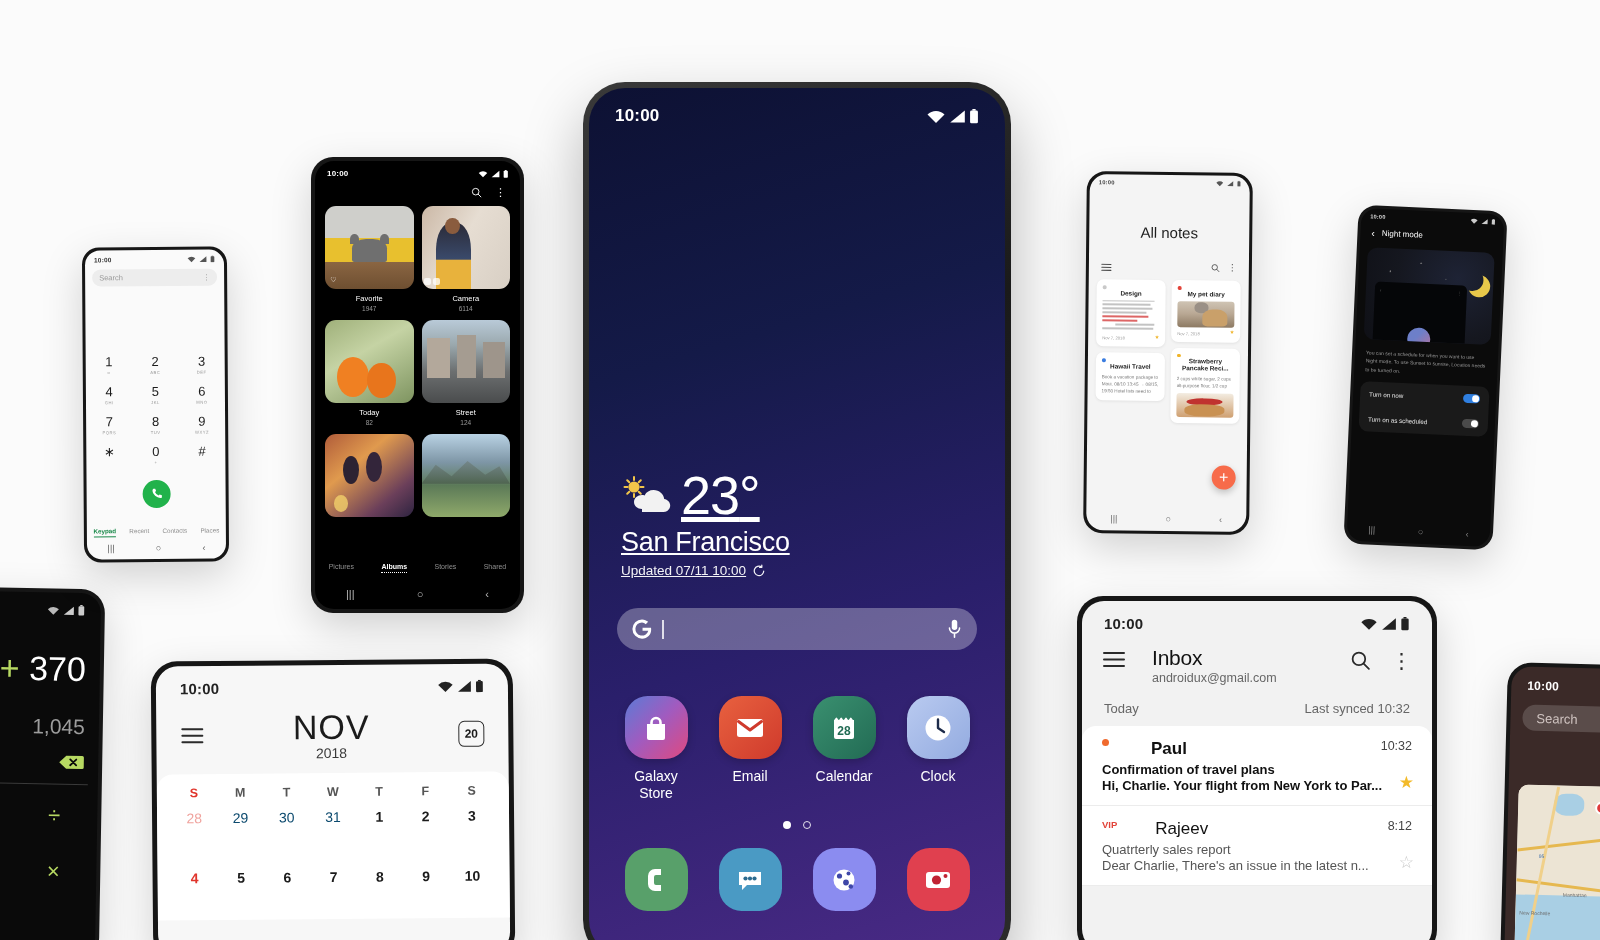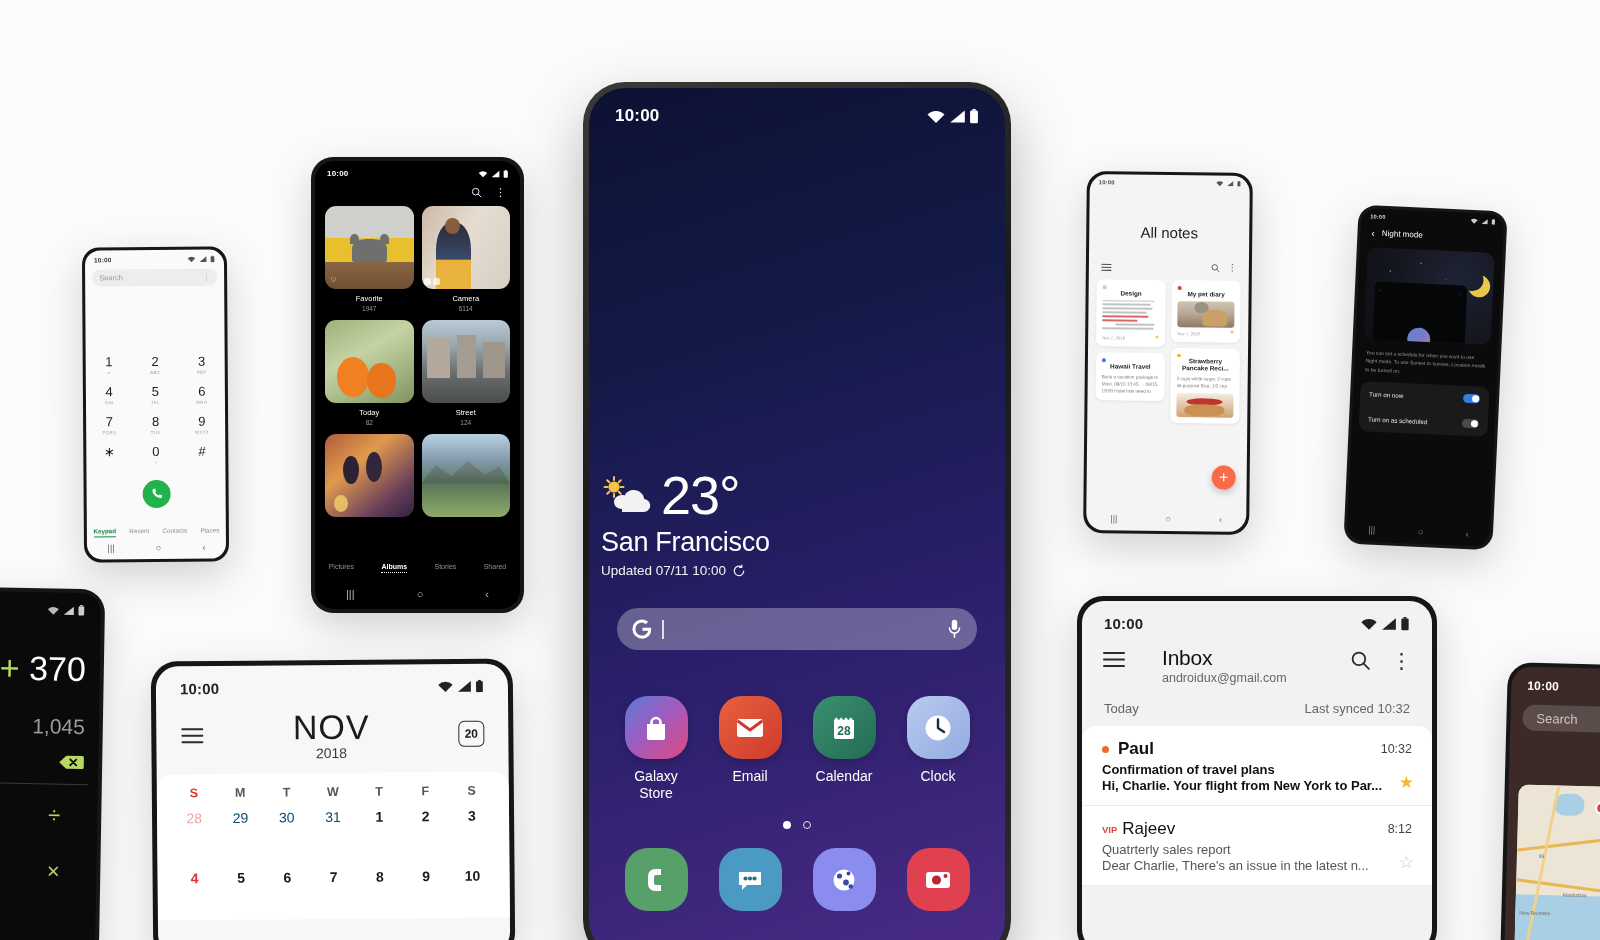--- a/index.html
+++ b/index.html
@@ -23,21 +23,21 @@
             align-items:center; justify-content:space-around; }
   .navbar span { opacity:.85; }
 
   
   #mainPhone { left:583px; top:82px; width:428px; height:880px; border-radius:42px;
                background:linear-gradient(150deg,#3a3a3a,#1a1a1a 40%,#2b2b2b);
                box-shadow:0 26px 60px rgba(0,0,0,.28); }
   #mainPhone .screen { inset:6px; border-radius:36px;
      background:linear-gradient(163deg,#0d1133 0%,#141a48 30%,#2a1f6b 62%,#4a2a86 100%); }
   #mainPhone .sb { padding:18px 26px 0 26px; color:#fff; font-size:17px; }
-  .weather { position:absolute; left:12px; top:380px; color:#fff; }
+  .weather { position:absolute; left:32px; top:380px; color:#fff;text-decoration:underline; }
   .wrow { display:flex; align-items:center; gap:6px; }
   .wtemp { font-size:54px; font-weight:300; line-height:1; letter-spacing:-1px; }
   .wcity { font-size:27px; font-weight:400; margin-top:5px; letter-spacing:-.3px; }
   .wupd { font-size:13.5px; margin-top:5px; display:flex; align-items:center; gap:6px; opacity:.95; }
   .gbar { position:absolute; left:28px; right:28px; top:520px; height:42px;
           border-radius:21px; background:rgba(255,255,255,.30);
           display:flex; align-items:center; padding:0 14px; justify-content:space-between; }
   .gbar .caret { width:1.5px; height:19px; background:rgba(255,255,255,.8); margin-left:9px; }
   .apps { position:absolute; left:20px; right:20px; top:608px;
           display:grid; grid-template-columns:repeat(4,1fr); }
@@ -143,29 +143,29 @@
   .tgl i { position:absolute; top:1px; width:7px; height:7px; border-radius:50%; background:#fff; }
   .tgl.on i { right:1px; }
   .tgl.off i { right:1px; }
   #night .navbar { height:24px; color:#9a9a9a; font-size:9px; }
 
   
   #email { left:1077px; top:596px; width:360px; height:360px; border-radius:26px; }
   #email .screen { inset:5px; border-radius:22px; background:#f2f2f2; }
   #email .sb { padding:14px 22px 0 22px; color:#222; font-size:15px; }
   .ehdr { display:flex; align-items:flex-start; padding:14px 20px 0 20px; }
-  .ehdr .mid { flex:1; margin-left:36px; }
+  .ehdr .mid { flex:1; margin-left:26px; }
   .ehdr .ttl { font-size:21px; color:#111; letter-spacing:-.2px; }
   .ehdr .sub { font-size:12.5px; color:#676767; margin-top:1px; }
   .ehdr .acts { display:flex; gap:20px; align-items:center; color:#333; margin-top:4px; }
   .emeta { display:flex; justify-content:space-between; padding:16px 22px 10px 22px;
            font-size:13px; color:#666; }
   .elist { background:#fff; border-radius:14px 14px 0 0; padding:0 0 0 0; }
   .erow { padding:13px 20px 12px 20px; border-bottom:1px solid #ececec; position:relative; }
-  .erow .top { display:flex; align-items:center; }
+  .erow .top { display:flex; align-items:flex-start;gap:33px; }
   .erow .dotm { width:7px; height:7px; border-radius:50%; background:#f06a2e; margin-right:9px; }
   .erow .vip { color:#e2443a; font-size:9.5px; font-weight:700; margin-right:5px; }
   .erow .from { font-size:17px; color:#111; }
   .erow.unread .from { font-weight:700; }
   .erow .time { margin-left:auto; font-size:12.5px; color:#444; }
   .erow .subj { font-size:13px; margin-top:3px; }
   .erow .prev { font-size:13px; margin-top:1px; padding-right:26px; }
   .erow.unread .subj, .erow.unread .prev { color:#111; font-weight:700; }
   .erow.read .subj, .erow.read .prev { color:#555; }
   .star { position:absolute; right:18px; bottom:12px; font-size:17px; }

